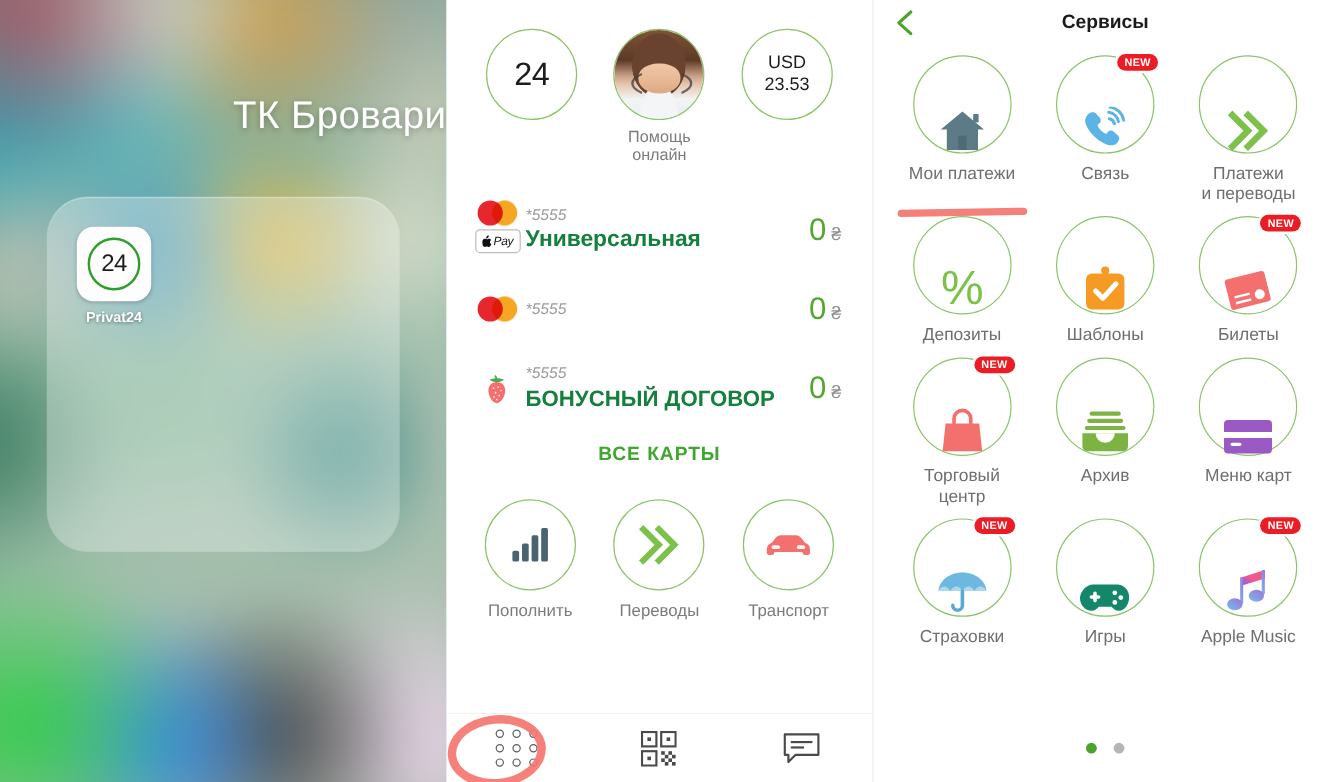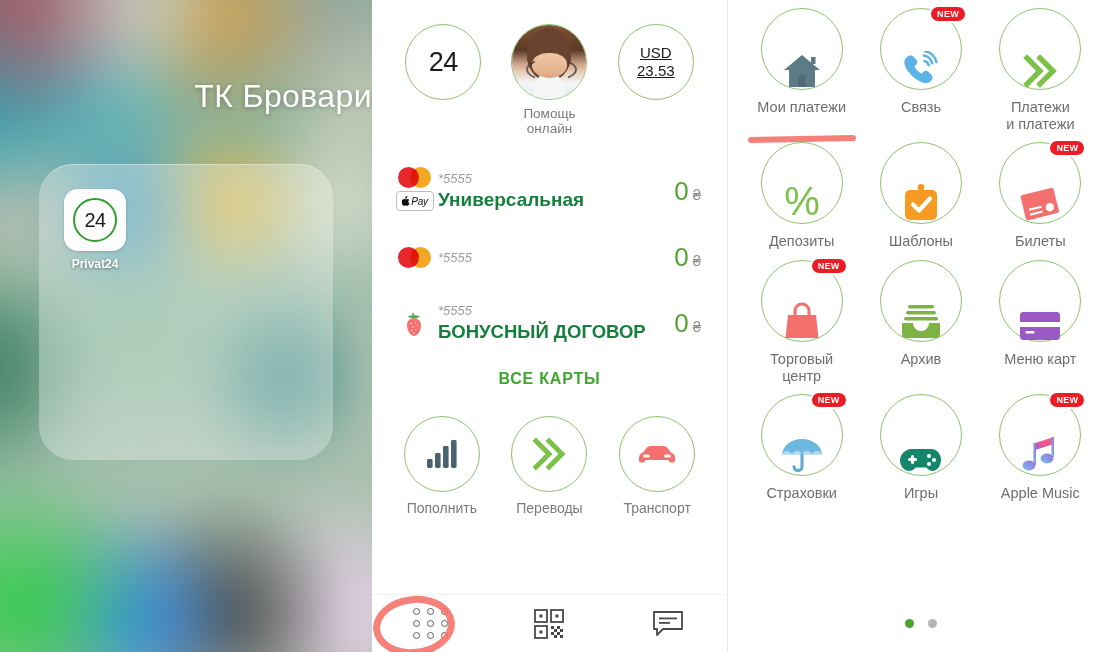--- a/index.html
+++ b/index.html
@@ -99,21 +99,21 @@
   .circ {
     width: 76px; height: 76px; border-radius: 50%;
     border: 1.6px solid #8cc36b;
     margin: 0 auto;
     display: flex; flex-direction: column;
     align-items: center; justify-content: center;
     background: #fff;
     overflow: hidden;
   }
   .circ .big { font-size: 27px; color: #1c1c1c; letter-spacing: -.5px; }
-  .circ .cur { font-size: 15px; color: #1c1c1c; line-height: 1.18; text-decoration: underline; }
+  .circ .cur { font-size: 15px; color: #1c1c1c; line-height: 1.18; }
   .tc-caption { margin-top: 6px; font-size: 13.5px; color: #7b7b7b; }
   .avatar-photo {
     width: 100%; height: 100%;
     background:
       radial-gradient(ellipse at 50% 118%, #f3f5f7 0 34%, rgba(243,245,247,0) 35%),
       radial-gradient(ellipse at 50% 62%, #e8b79a 0 18%, rgba(232,183,154,0) 19%),
       radial-gradient(ellipse at 50% 40%, #6a4330 0 42%, rgba(106,67,48,0) 43%),
       linear-gradient(180deg,#7d5336 0%,#5d3a26 34%,#caa188 52%,#e7c8b0 62%,#f2f4f5 78%,#e9edf0 100%);
       position: relative;
   }
@@ -431,20 +431,28 @@
           <path d="M2 2h28v17H11l-6 6v-6H2z" fill="none" stroke="#4a4a4a" stroke-width="1.8" stroke-linejoin="round"></path>
           <rect x="7" y="7.5" width="18" height="1.8" fill="#4a4a4a"></rect>
           <rect x="7" y="12" width="11" height="1.8" fill="#4a4a4a"></rect>
         </svg>
       </div>
     </div>
   </div>
 
   <div class="panel-serv">
 
+    <div class="serv-head">
+      <div class="back-chev">
+        <svg width="26" height="26" viewBox="0 0 26 26">
+          <path d="M17 4 L7 13 L17 22" stroke="#4aa32b" stroke-width="2.6" fill="none" stroke-linecap="round" stroke-linejoin="round"></path>
+        </svg>
+      </div>
+      <div class="serv-title">Сервисы</div>
+    </div>
 
     <div class="grid">
 
       <div class="g-item has-annot">
         <div class="g-circ">
           <svg width="40" height="36" viewBox="0 0 40 36">
             <path d="M20 2 L38 17 h-5 v17 H7 V17 H2 Z" fill="#5d7b87"></path>
             <rect x="16.5" y="22" width="7" height="12" fill="#4d6a75"></rect>
             <rect x="29" y="4" width="4.5" height="7" fill="#5d7b87"></rect>
           </svg>
@@ -468,21 +476,21 @@
 
       <div class="g-item">
         <div class="g-circ">
           <svg width="44" height="36" viewBox="0 0 44 36">
             <path d="M9 5 L22 18 L9 31" stroke="#7cc24a" stroke-width="5.4" fill="none" stroke-linecap="square"></path>
             <path d="M22 5 L35 18 L22 31" stroke="#7cc24a" stroke-width="5.4" fill="none" stroke-linecap="square"></path>
           </svg>
         </div>
         <div class="g-label">
           <div>Платежи</div>
-          <div>и платежи</div>
+          <div>и переводы</div>
         </div>
       </div>
 
       <div class="g-item">
         <div class="g-circ">
           <svg width="44" height="42" viewBox="0 0 44 42">
             <text x="22" y="34" text-anchor="middle" font-family="Liberation Sans, sans-serif" font-size="40" fill="#7cc24a">%</text>
           </svg>
         </div>
         <div class="g-label">Депозиты</div>

